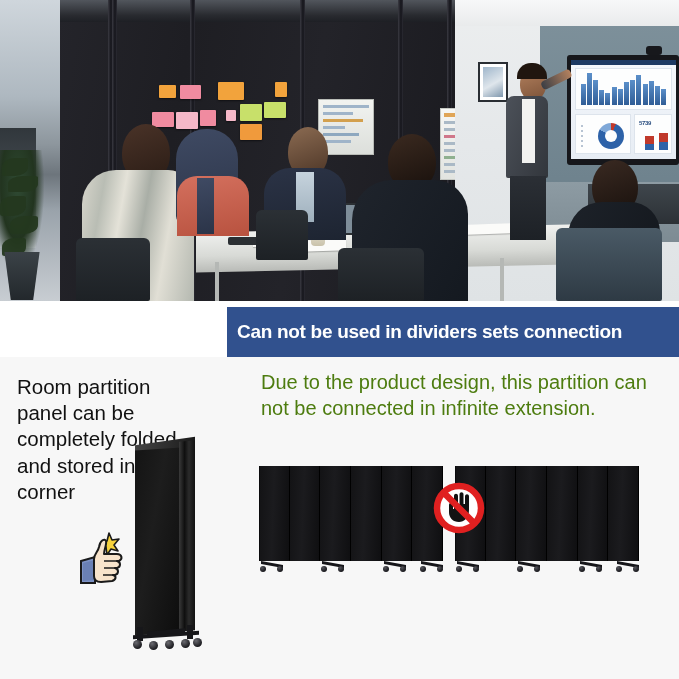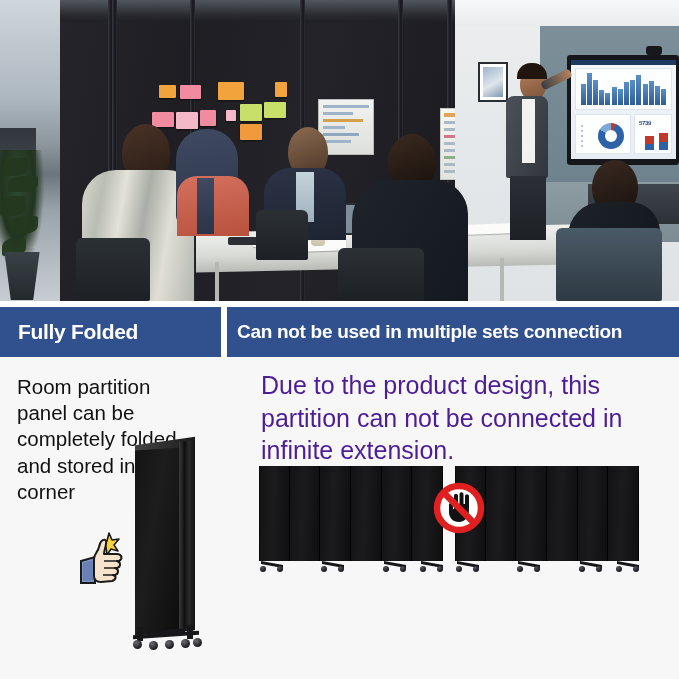--- a/index.html
+++ b/index.html
@@ -146,21 +146,21 @@
   .fb-bar { position:absolute; background:#17171a; }
   .caster { position:absolute; width:9px; height:9px; border-radius:50%;
     background: radial-gradient(circle at 35% 30%, #6a6a70, #1c1c20 70%); }
 
   
   .thumb { position:absolute; left:71px; top:168px; width:62px; height:62px; }
 
   
   .right-text {
     position:absolute; left:36px; top:12px; width:400px;
-    font-size: 25px; line-height: 1.3; color:#4c1d95;
+    font-size: 20px; line-height: 1.3; color:#4d7c0f;
   }
   .right-caption {
     position:absolute; left:36px; top:243px; width:400px;
     font-size: 14.2px; line-height: 1.42; color:#111;
   }
 
   
   .sets { position:absolute; left:30px; top:105px; width:404px; height:128px; }
   .set { position:absolute; top:4px; height:103px; }
   .setA { left: 4px;  width: 184px; }
@@ -353,25 +353,22 @@
       <div class="p-body" style="left:506px;top:96px;width:42px;height:82px;
         background:linear-gradient(110deg,#4c5159,#32363c);border-radius:8px 8px 2px 2px;"></div>
       <div class="p-body" style="left:522px;top:99px;width:13px;height:64px;background:#f2f2f0;"></div>
       <div class="p-body" style="left:542px;top:82px;width:32px;height:9px;
         background:linear-gradient(90deg,#3a3e45,#b5825f);transform:rotate(-26deg);transform-origin:left center;border-radius:4px;"></div>
       <div class="p-body" style="left:510px;top:176px;width:36px;height:64px;
         background:linear-gradient(180deg,#2b2f35,#1d2126);"></div>
     </div>
   </div>
 
-  <div class="hdr hdr-left">
-    <span>Fully Folded</span>
-  </div>
   <div class="hdr hdr-right">
-    <span>Can not be used in multiple sets connection</span>
+    <span>Can not be used in dividers sets connection</span>
   </div>
 
   <div class="lower">
 
     <div class="col-left">
       <div class="left-text">Room partition panel can be completely folded and stored in the corner</div>
 
       <div class="thumb">
         <svg viewBox="0 0 62 62" width="62" height="62">
           <path d="M38 8 L41 15 L48 14 L43 20 L47 26 L40 24 L36 30 L35 22 L29 19 L36 16 Z" fill="#f6d23c" stroke="#1a1a1a" stroke-width="1.6" stroke-linejoin="round"></path>

